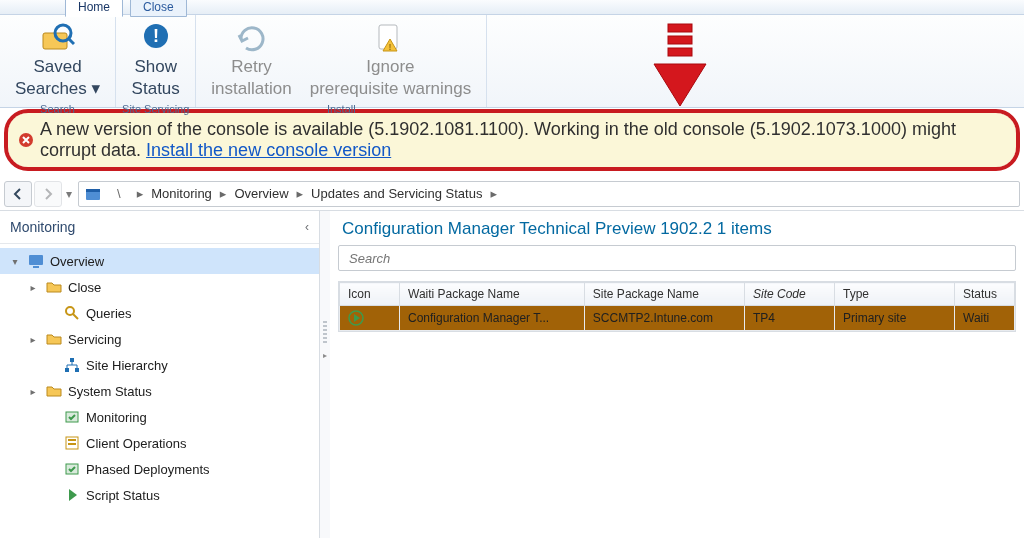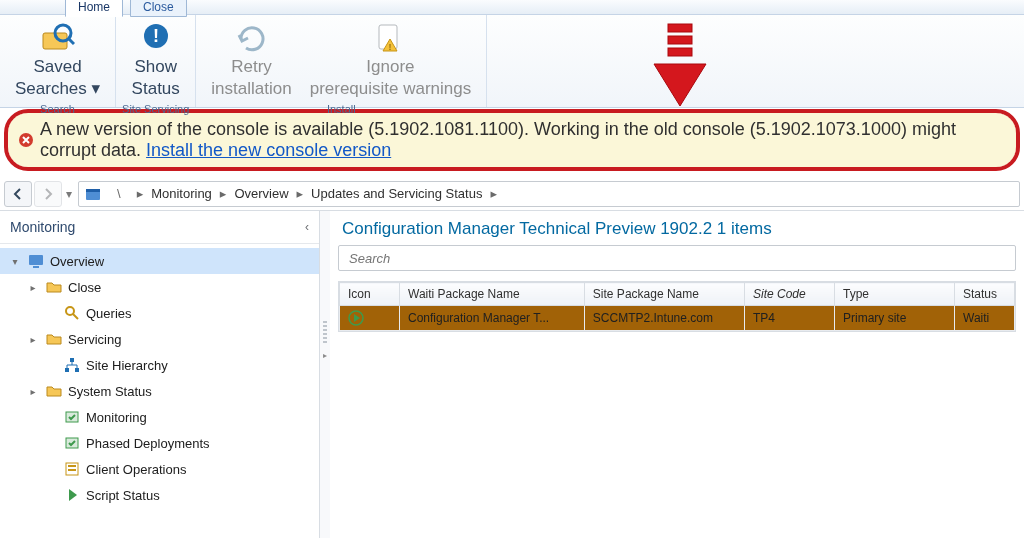--- a/index.html
+++ b/index.html
@@ -276,36 +276,36 @@
               <rect x="2" y="3" width="12" height="10" fill="#d9eadc" stroke="#3e9a4d"></rect>
               <path d="M5 8l2 2 4-4" stroke="#3e9a4d" fill="none" stroke-width="2"></path>
             </svg>
           </span>
           <span>Monitoring</span>
         </div>
         <div class="tree-item lvl3">
           <span class="exp"></span>
           <span class="ticon">
             <svg viewBox="0 0 16 16">
-              <rect x="2" y="3" width="12" height="10" fill="#d9eadc" stroke="#3e9a4d"></rect>
-              <path d="M5 8l2 2 4-4" stroke="#3e9a4d" fill="none" stroke-width="2"></path>
-            </svg>
-          </span>
-          <span>Phased Deployments</span>
-        </div>
-        <div class="tree-item lvl3">
-          <span class="exp"></span>
-          <span class="ticon">
-            <svg viewBox="0 0 16 16">
               <rect x="2" y="2" width="12" height="12" fill="#fff" stroke="#c79516"></rect>
               <rect x="4" y="4" width="8" height="2" fill="#c79516"></rect>
               <rect x="4" y="8" width="8" height="2" fill="#c79516"></rect>
             </svg>
           </span>
           <span>Client Operations</span>
+        </div>
+        <div class="tree-item lvl3">
+          <span class="exp"></span>
+          <span class="ticon">
+            <svg viewBox="0 0 16 16">
+              <rect x="2" y="3" width="12" height="10" fill="#d9eadc" stroke="#3e9a4d"></rect>
+              <path d="M5 8l2 2 4-4" stroke="#3e9a4d" fill="none" stroke-width="2"></path>
+            </svg>
+          </span>
+          <span>Phased Deployments</span>
         </div>
         <div class="tree-item lvl3">
           <span class="exp"></span>
           <span class="ticon">
             <svg viewBox="0 0 16 16">
               <path d="M5 2l8 6-8 6z" fill="#3e9a4d"></path>
             </svg>
           </span>
           <span>Script Status</span>
         </div>

